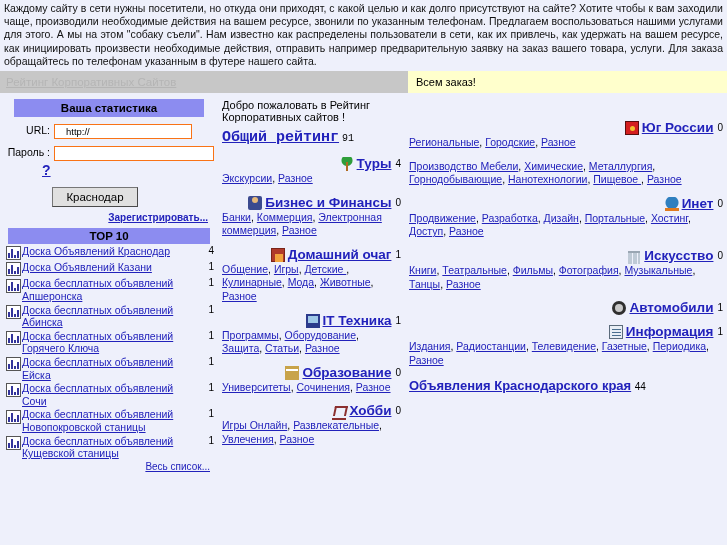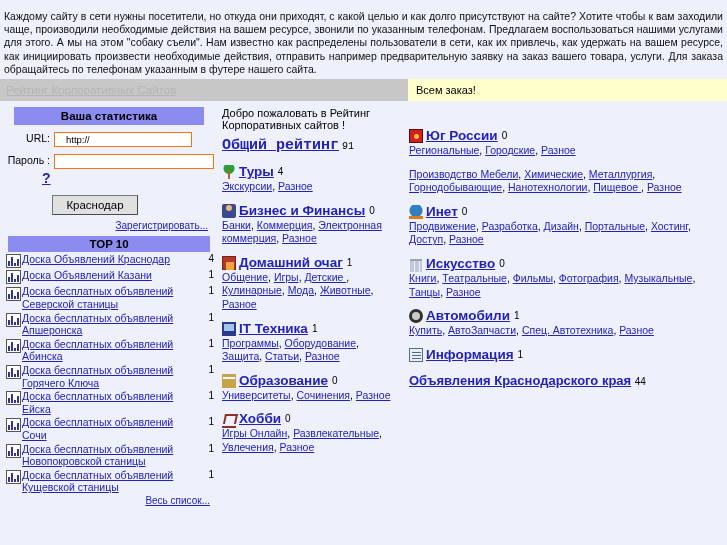--- a/index.html
+++ b/index.html
@@ -9,21 +9,21 @@
     height: 545px;
     overflow: hidden;
     background: #eef0fb;
     font-family: "Liberation Sans", sans-serif;
     color: #000;
   }
   a { color: #2222bb; text-decoration: underline; }
 
   
   #intro {
-    padding: 10px 4px 3px 4px;
+    padding: 2px 4px 3px 4px;
     font-size: 10.5px;
     line-height: 13.2px;
     text-align: justify;
     color: #101010;
   }
 
   
   #headerbar {
     display: flex;
     width: 727px;
@@ -102,21 +102,21 @@
   .gbtn {
     font-family: "Liberation Sans", sans-serif;
     font-size: 11.5px;
     padding: 3px 13px;
     background: #e0e0e0;
     border: 1px solid #767676;
     border-right-color:#4a4a4a;
     border-bottom-color:#4a4a4a;
     color: #000;
   }
-  .reg-link { text-align: right; padding: 5px 10px 3px 0; font-size: 10px; }
+  .reg-link { text-align: right; padding: 5px 10px 3px 0; font-size: 10px; font-weight: bold; }
   .reg-link a { color:#2222bb; }
 
   .top10-title {
     background: #8c8cf0;
     color: #000;
     font-weight: bold;
     font-size: 11.5px;
     text-align: center;
     padding: 2px 0;
     margin: 2px 8px 0 8px;
@@ -143,21 +143,21 @@
     position: absolute; bottom: 1px; width: 2px; background: #33349b; display:block;
   }
   .chart-ico i:nth-child(1){ left:1px; height:5px;}
   .chart-ico i:nth-child(2){ left:4px; height:9px;}
   .chart-ico i:nth-child(3){ left:7px; height:3px;}
   .chart-ico i:nth-child(4){ left:10px;height:7px;}
 
   
   .welcome { font-size: 11px; padding: 2px 0 5px 0; }
   .cat { margin-bottom: 9px; }
-  .cat .hd { display: flex; align-items: flex-end; }
+  .cat .hd { display: flex; align-items: flex-end; justify-content: flex-end; }
   .cat .hd .ic { width: 17px; flex: 0 0 17px; height: 15px; position: relative; }
   .cat .hd a.ttl {
     font-size: 13.5px; font-weight: bold; color: #2222bb; text-decoration: underline;
     line-height: 15px;
   }
   .cat .hd .cnt { font-size: 10px; margin-left: 4px; line-height:15px;}
   .cat .subs { font-size: 10.5px; line-height: 13.6px; padding-top: 1px; }
   .cat .subs a { color: #2222bb; }
   .bigrow { font-size: 13px; font-weight: bold; padding-top: 2px; }
   .bigrow a { color:#2222bb; }
@@ -252,25 +252,20 @@
             <td class="nm"><a href="#">Доска Объявлений Краснодар</a></td>
             <td class="ct">4</td>
           </tr>
           <tr>
             <td class="ic"><span class="chart-ico"><i></i><i></i><i></i><i></i></span></td>
             <td class="nm"><a href="#">Доска Объявлений Казани</a></td>
             <td class="ct">1</td>
           </tr>
           <tr>
             <td class="ic"><span class="chart-ico"><i></i><i></i><i></i><i></i></span></td>
-            <td class="nm"><a href="#">Доска бесплатных объявлений Северской станицы</a></td>
-            <td class="ct">1</td>
-          </tr>
-          <tr>
-            <td class="ic"><span class="chart-ico"><i></i><i></i><i></i><i></i></span></td>
             <td class="nm"><a href="#">Доска бесплатных объявлений Апшеронска</a></td>
             <td class="ct">1</td>
           </tr>
           <tr>
             <td class="ic"><span class="chart-ico"><i></i><i></i><i></i><i></i></span></td>
             <td class="nm"><a href="#">Доска бесплатных объявлений Абинска</a></td>
             <td class="ct">1</td>
           </tr>
           <tr>
             <td class="ic"><span class="chart-ico"><i></i><i></i><i></i><i></i></span></td>
@@ -411,30 +406,30 @@
           <div class="subs"><a href="#">Книги</a>, <a href="#">Театральные</a>, <a href="#">Фильмы</a>, <a href="#">Фотография</a>, <a href="#">Музыкальные</a>, <a href="#">Танцы</a>, <a href="#">Разное</a></div>
         </div>
         <div class="cat">
           <div class="hd">
             <span class="ic">
               <span class="ico-car"></span>
             </span>
             <a class="ttl" href="#">Автомобили</a>
             <span class="cnt">1</span>
           </div>
-          <div class="subs"><a href="#">Купить</a>, <a href="#">АвтоЗапчасти</a>, <a href="#">Спец. Автотехника</a>, <a href="#">Разное</a></div>
         </div>
         <div class="cat">
           <div class="hd">
             <span class="ic">
               <span class="ico-news"></span>
             </span>
             <a class="ttl" href="#">Информация</a>
             <span class="cnt">1</span>
           </div>
+          <div class="subs"><a href="#">Издания</a>, <a href="#">Радиостанции</a>, <a href="#">Телевидение</a>, <a href="#">Газетные</a>, <a href="#">Периодика</a>, <a href="#">Разное</a></div>
         </div>
       </div>
     <div class="bigrow">
       <a href="#">Объявления Краснодарского края</a>
       <span class="cnt">44</span>
     </div>
   </div>
 
 </div>
 

